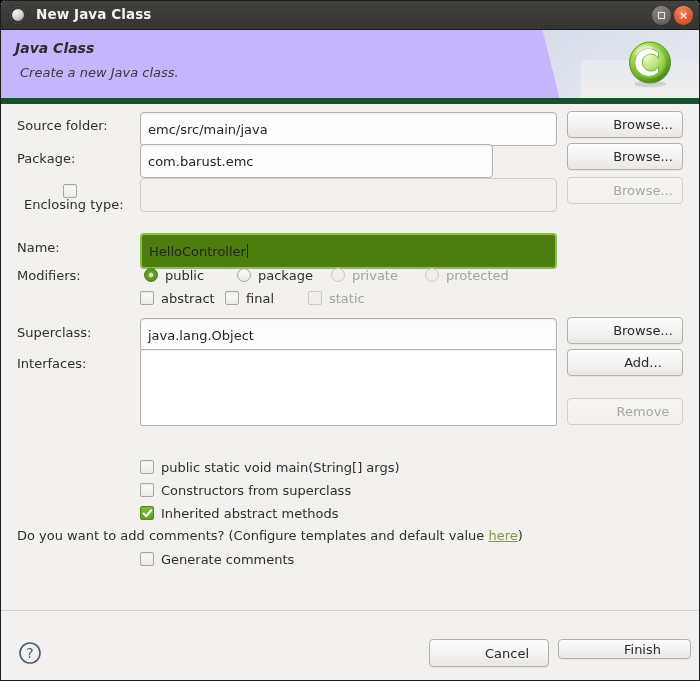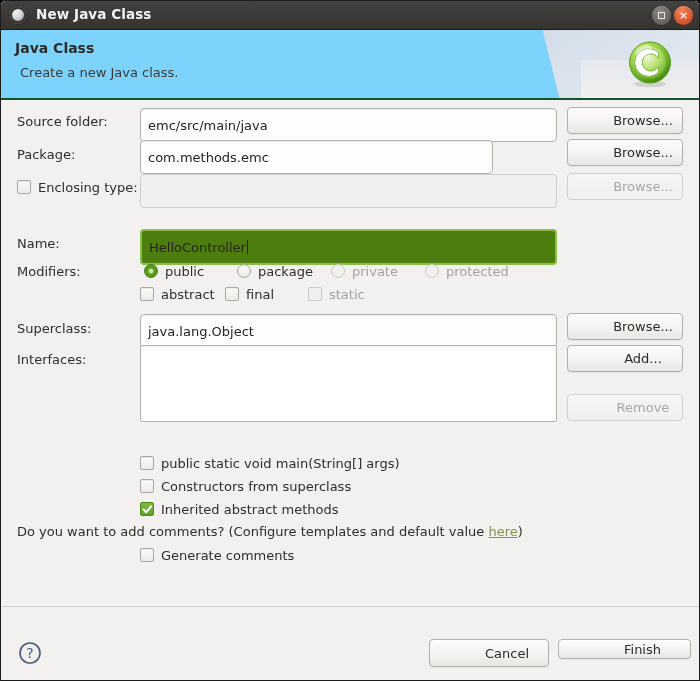--- a/index.html
+++ b/index.html
@@ -80,23 +80,24 @@
     background: radial-gradient(circle at 40% 30%, #f08a5d 0%, #e2603a 45%, #c1401c 100%);
     box-shadow: inset 0 1px 0 rgba(255,255,255,.25);
     font-weight: bold;
     font-size: 11px;
   }
 
   
   .header {
     position: relative;
     height: 68px;
-    background: #7dd3fc;
-    border-bottom: 2px solid #14532d;
+    background: #c4b5fd;
+    border-bottom: 6px solid #14532d;
     overflow: hidden;
+    font-style: italic;
   }
   .header-deco {
     position: absolute;
     right: -30px;
     top: -60px;
     width: 180px;
     height: 150px;
     background: linear-gradient(160deg, #d3dae6 0%, #dfe4ec 45%, #eceef2 100%);
     transform: rotate(-14deg);
     opacity: .95;
@@ -369,25 +370,25 @@
     </div>
     <div class="tfield" style="position:absolute; left:139px; top:8px; width:417px;">
       <span>emc/src/main/java</span>
     </div>
     <div class="btn" style="position:absolute; left:566px; top:7px; width:116px;">Browse...</div>
 
     <div class="row" style="left:16px; top:48px;">
       <span class="lbl">Package:</span>
     </div>
     <div class="tfield" style="position:absolute; left:139px; top:40px; width:353px;">
-      <span>com.methods.emc</span>
+      <span>com.barust.emc</span>
     </div>
     <div class="btn" style="position:absolute; left:566px; top:39px; width:116px;">Browse...</div>
 
-    <div class="ctl" style="position:absolute; left:16px; top:80px;">
+    <div class="ctl" style="position:absolute; left:16px; top:80px;flex-direction:column;">
       <span class="cbox"></span>
       <span class="ctl-lbl">Enclosing type:</span>
     </div>
     <div class="tfield disabled" style="position:absolute; left:139px; top:74px; width:417px;">
       <span></span>
     </div>
     <div class="btn disabled" style="position:absolute; left:566px; top:73px; width:116px;">Browse...</div>
 
     <div class="row" style="left:16px; top:137px;">
       <span class="lbl">Name:</span>

